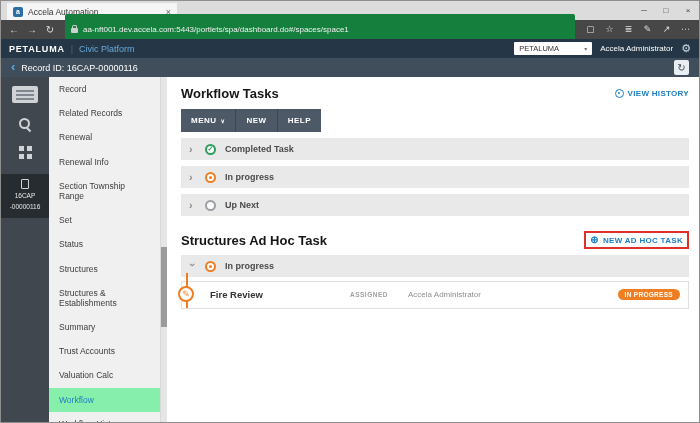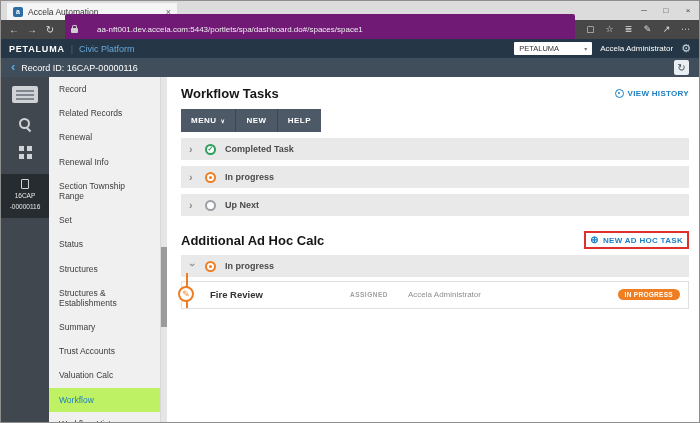--- a/index.html
+++ b/index.html
@@ -16,22 +16,22 @@
   .favicon { width:10px; height:10px; background:#2d6da3; color:#fff; font-size:7px; font-weight:bold;
              display:flex; align-items:center; justify-content:center; border-radius:2px; }
   .tab-title { flex:1; white-space:nowrap; overflow:hidden; }
   .tab-close { color:#666; font-size:9px; }
   .win-controls { margin-left:auto; display:flex; align-items:center; height:19px; }
   .win-controls span { width:22px; text-align:center; font-size:8px; color:#444; }
 
   
   .addressbar { height:19px; background:#474747; display:flex; align-items:center; padding:0 4px; flex:0 0 auto; }
   .nav-icon { width:18px; text-align:center; color:#dedede; font-size:10px; line-height:19px; }
-  .url-field { flex:1; height:32px; margin:0 6px; background:#701a75; border-radius:2px;
-               display:flex; align-items:center; gap:19px; padding:0 6px; overflow:hidden; }
+  .url-field { flex:1; height:32px; margin:0 6px; background:#15803d; border-radius:2px;
+               display:flex; align-items:center; gap:5px; padding:0 6px; overflow:hidden; }
   .lock { width:7px; height:5px; background:#cfcfcf; border-radius:1px; position:relative; margin-top:2px; flex:0 0 auto; }
   .lock:before { content:""; position:absolute; left:1px; top:-3px; width:3px; height:3px;
                  border:1px solid #cfcfcf; border-bottom:none; border-radius:2px 2px 0 0; }
   .url-text { font-size:8px; color:#f0f0f0; white-space:nowrap; overflow:hidden; }
   .chrome-icon { width:19px; text-align:center; color:#e0e0e0; font-size:9px; line-height:19px; }
 
   
   .app-header { height:19px; background:#253746; display:flex; align-items:center; padding:0 8px; gap:6px; flex:0 0 auto; }
   .brand { color:#fff; font-size:9px; font-weight:bold; letter-spacing:.8px; }
   .brand-sep { color:#51616f; font-size:9px; }
@@ -67,21 +67,21 @@
   .grid-glyph { width:13px; height:13px; display:grid; grid-template-columns:5px 5px; grid-template-rows:5px 5px; gap:3px; }
   .grid-glyph i { background:#cfd3d6; }
   .record-card { width:48px; background:#272c30; padding:5px 2px 6px; display:flex; flex-direction:column;
                  align-items:center; gap:3px; }
   .doc-glyph { width:8px; height:10px; border:1px solid #cfd3d6; border-radius:1px; }
   .record-card .line { color:#e8e8e8; font-size:6.5px; line-height:1.3; }
 
   
   .menu { width:112px; background:#f0f0f0; border-right:1px solid #d9d9d9; flex:0 0 auto; overflow:hidden; }
   .menu-item { padding:7px 8px 7px 10px; font-size:8.5px; color:#3c3c3c; line-height:1.2; }
-  .menu-item.selected { background:#bef264; color:#1e7fc2; }
+  .menu-item.selected { background:#86efac; color:#1e7fc2; }
   .menu-scrollbar { width:6px; background:#e6e6e6; position:relative; flex:0 0 auto; }
   .menu-scrollbar .thumb { position:absolute; left:0; top:170px; width:6px; height:80px; background:#9b9b9b; }
 
   
   .content { flex:1; background:#fff; padding:9px 10px 0 14px; position:relative; overflow:hidden; }
   .section-head { display:flex; align-items:center; justify-content:space-between; }
   .section-title { font-size:13px; font-weight:bold; color:#161616; }
   .blue-link { color:#1e7fc2; font-size:8px; font-weight:bold; letter-spacing:.3px;
                display:inline-flex; align-items:center; gap:4px; text-decoration:none; }
   .ring-sm { width:9px; height:9px; border:1.5px solid #1e7fc2; border-radius:50%; position:relative; flex:0 0 auto; }
@@ -257,21 +257,21 @@
         <span class="status-ring orange"></span>
         <span class="acc-label">In progress</span>
       </div>
       <div class="acc-row">
         <span class="acc-chev">›</span>
         <span class="status-ring"></span>
         <span class="acc-label">Up Next</span>
       </div>
 
       <div class="section-head adhoc-head">
-        <span class="section-title">Additional Ad Hoc Calc</span>
+        <span class="section-title">Structures Ad Hoc Task</span>
         <span class="red-annotation">
           <a class="blue-link">
             <span class="plus-glyph">⊕</span>
             <span>NEW AD HOC TASK</span>
           </a>
         </span>
       </div>
 
       <div class="acc-row">
         <span class="acc-chev open">›</span>

